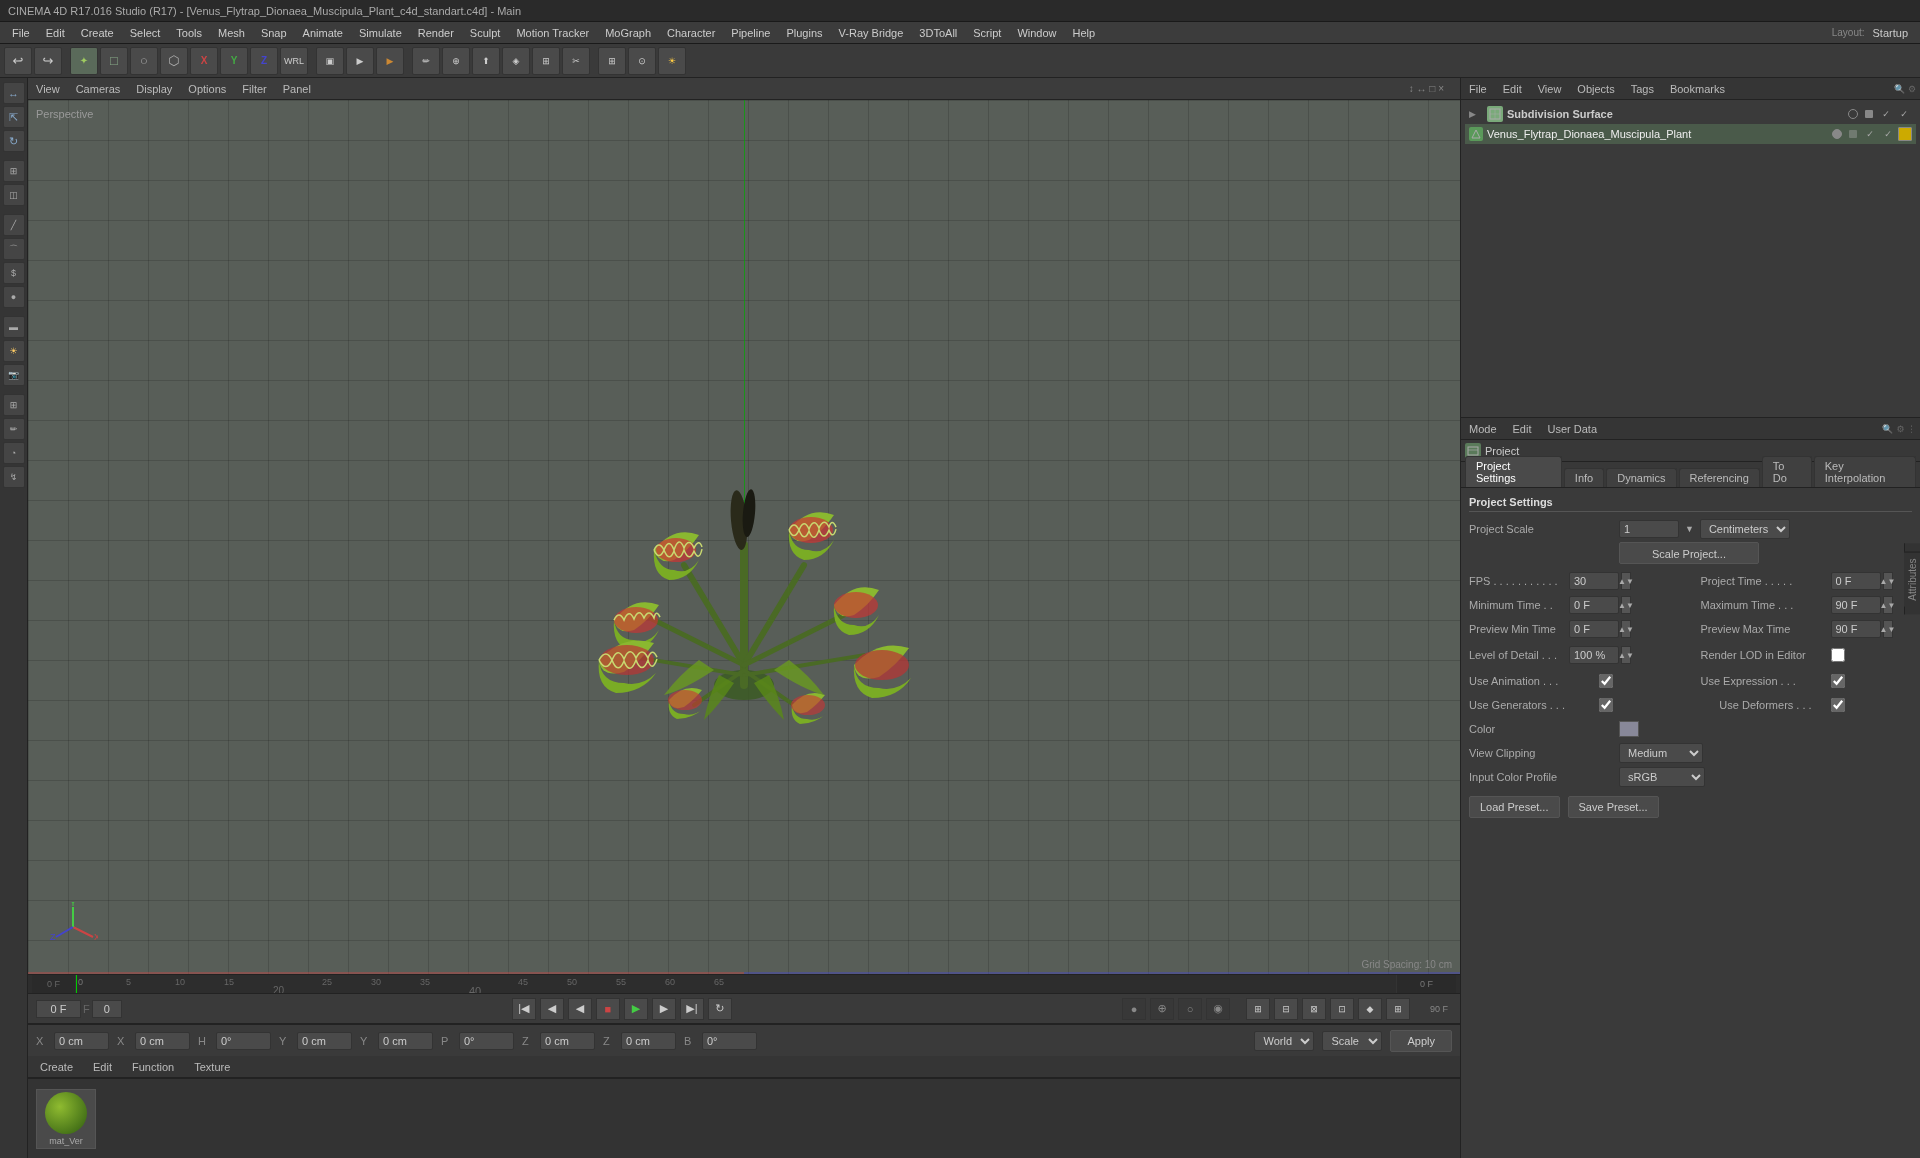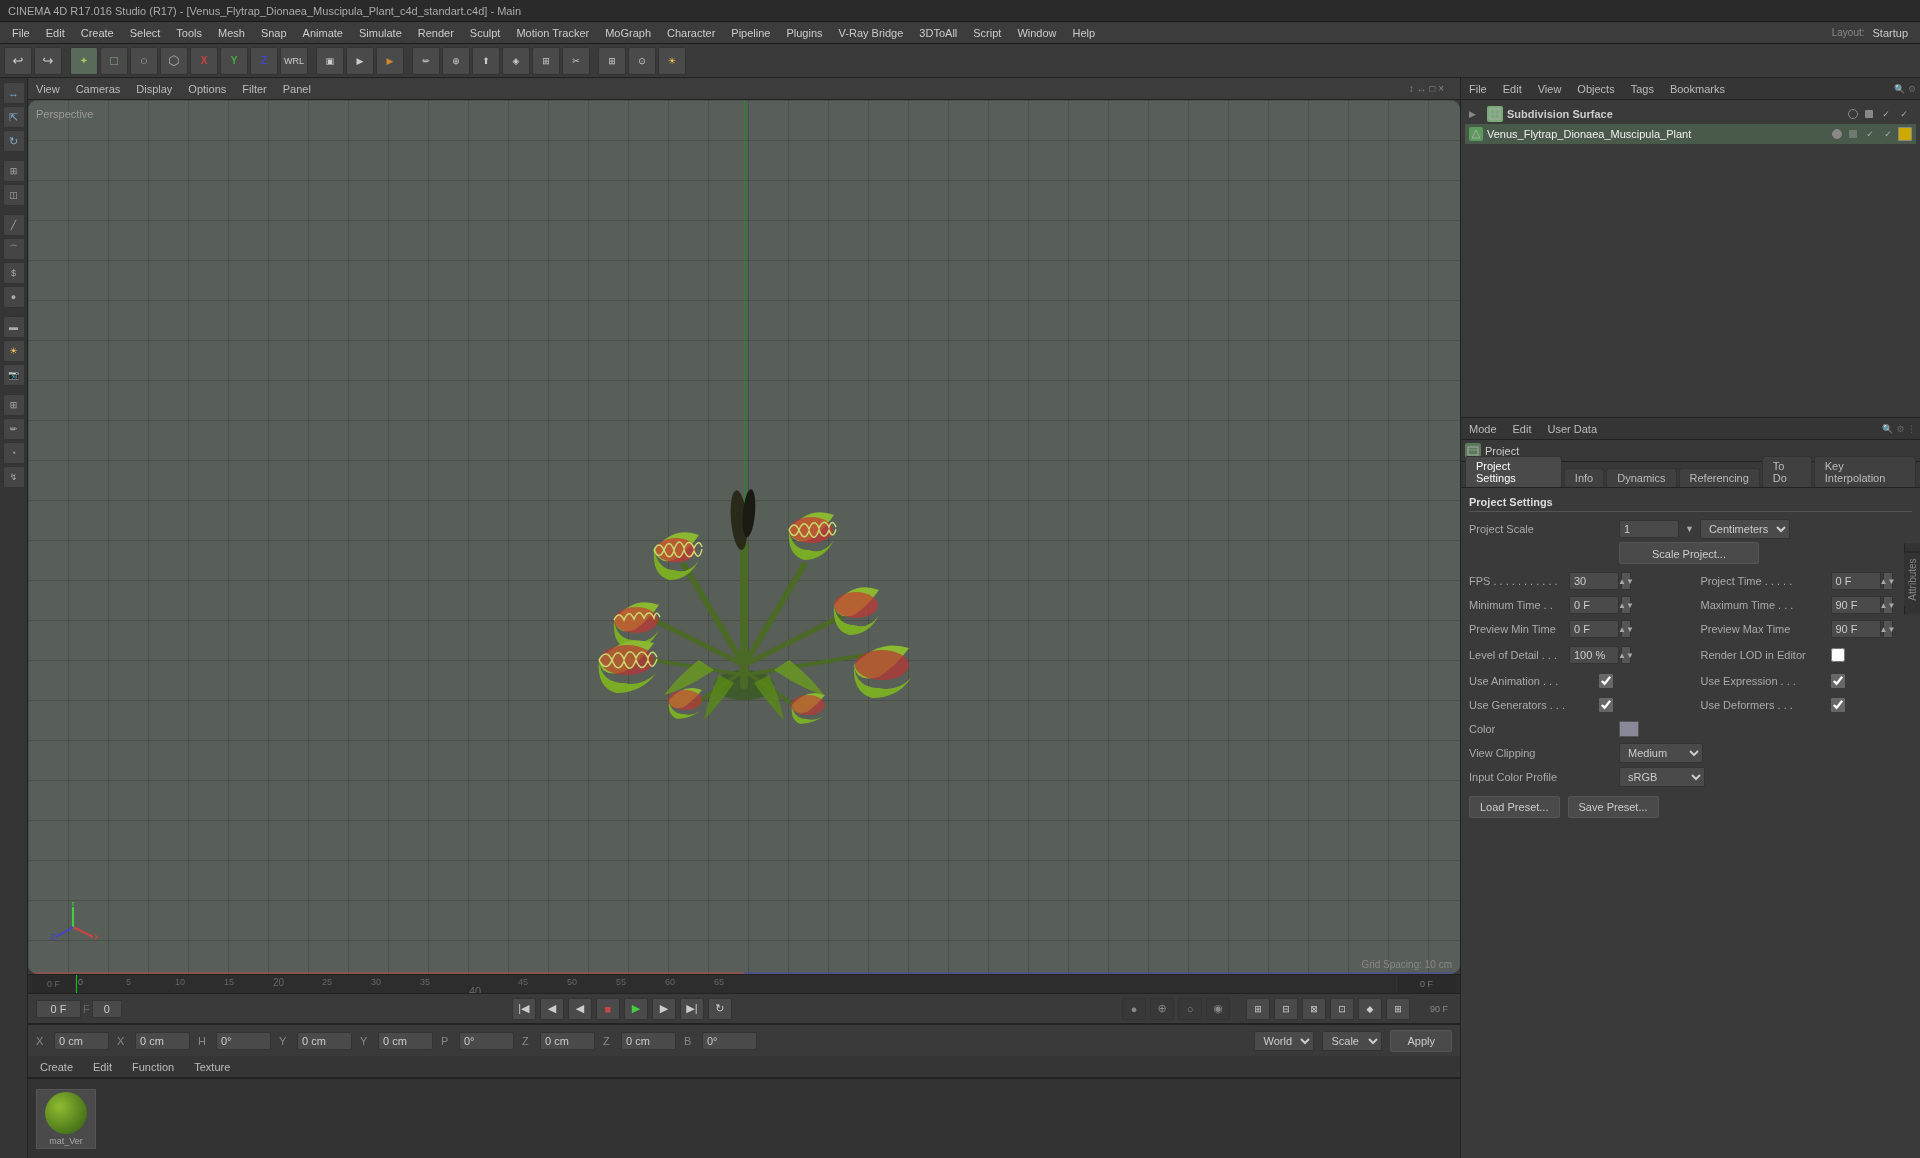--- a/index.html
+++ b/index.html
@@ -671,21 +671,21 @@
       <span class="vp-menu">View</span>
       <span class="vp-menu">Cameras</span>
       <span class="vp-menu">Display</span>
       <span class="vp-menu">Options</span>
       <span class="vp-menu">Filter</span>
       <span class="vp-menu">Panel</span>
       <span style="flex:1;"></span>
       <span style="color:#888; font-size:10px; margin-right:8px;">↕ ↔ □ ×</span>
     </div>
 
-    <div id="viewport" style="flex:1; position:relative; overflow:hidden; background:#5a5f5a;border-radius:10px;">
+    <div id="viewport" style="flex:1; position:relative; overflow:hidden; background:#5a5f5a;">
       <div id="viewport-grid"></div>
 
       <div class="viewport-label">Perspective</div>
 
       <div class="center-line-v"></div>
 
       <div id="plant-area">
         <svg width="400" height="380" viewBox="0 0 400 380">
 
           <ellipse cx="200" cy="320" rx="30" ry="15" fill="#3a5a20" opacity="0.8"></ellipse>
@@ -768,21 +768,21 @@
 
     <div id="timeline" style="display:flex; align-items:center; height:20px; background:#2d2d2d; border-top:1px solid #222; border-bottom:1px solid #222;">
       <div style="width:44px; background:#2a2a2a; height:100%; display:flex; align-items:center; justify-content:center; border-right:1px solid #333;">
         <span style="font-size:9px; color:#666;">0 F</span>
       </div>
       <div style="flex:1; position:relative; overflow:hidden; height:100%; background:#2d2d2d;">
         <div style="position:absolute; left:2px; top:2px; font-size:9px; color:#777;">0</div>
         <div style="position:absolute; left:50px; top:2px; font-size:9px; color:#666;">5</div>
         <div style="position:absolute; left:99px; top:2px; font-size:9px; color:#666;">10</div>
         <div style="position:absolute; left:148px; top:2px; font-size:9px; color:#666;">15</div>
-        <div style="position:absolute; left:197px; top:2px; font-size:10px; color:#666;">20</div>
+        <div style="position:absolute; left:197px; top:10px; font-size:10px; color:#666;">20</div>
         <div style="position:absolute; left:246px; top:2px; font-size:9px; color:#666;">25</div>
         <div style="position:absolute; left:295px; top:2px; font-size:9px; color:#666;">30</div>
         <div style="position:absolute; left:344px; top:2px; font-size:9px; color:#666;">35</div>
         <div style="position:absolute; left:393px; top:10px; font-size:11px; color:#666;">40</div>
         <div style="position:absolute; left:442px; top:2px; font-size:9px; color:#666;">45</div>
         <div style="position:absolute; left:491px; top:2px; font-size:9px; color:#666;">50</div>
         <div style="position:absolute; left:540px; top:2px; font-size:9px; color:#666;">55</div>
         <div style="position:absolute; left:589px; top:2px; font-size:9px; color:#666;">60</div>
         <div style="position:absolute; left:638px; top:2px; font-size:9px; color:#666;">65</div>
         <div style="position:absolute; left:0; top:0; width:1px; height:100%; background:#00cc00;"></div>
@@ -1070,21 +1070,21 @@
             <input type="checkbox" class="attr-checkbox" checked="" style="">
           </div>
         </div>
 
         <div class="attr-row-group">
           <div class="attr-half">
             <span class="attr-label" style="width:130px;">Use Generators . . .</span>
             <input type="checkbox" class="attr-checkbox" checked="" style="">
           </div>
           <div class="attr-half">
-            <span class="attr-label" style="width:130px;">Use Deformers . . .</span>
+            <span class="attr-label" style="width:130px;text-align:center;">Use Deformers . . .</span>
             <input type="checkbox" class="attr-checkbox" checked="" style="">
           </div>
         </div>
 
 
 
         <div class="attr-row">
           <span class="attr-label">Color</span>
           <div class="attr-value">
             <div class="color-swatch"></div>

